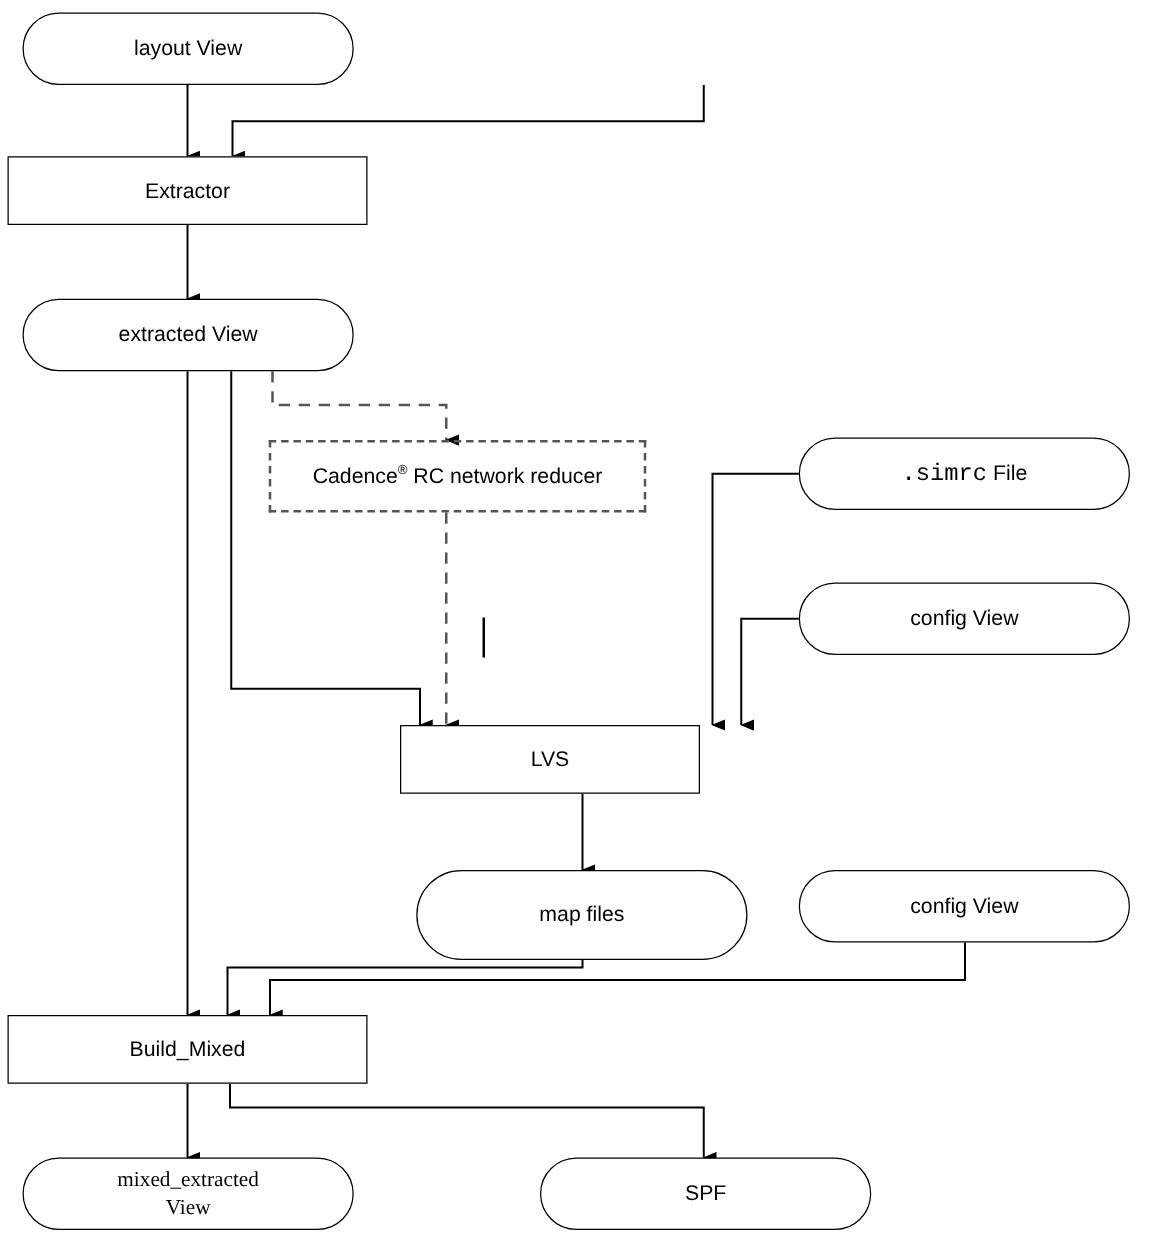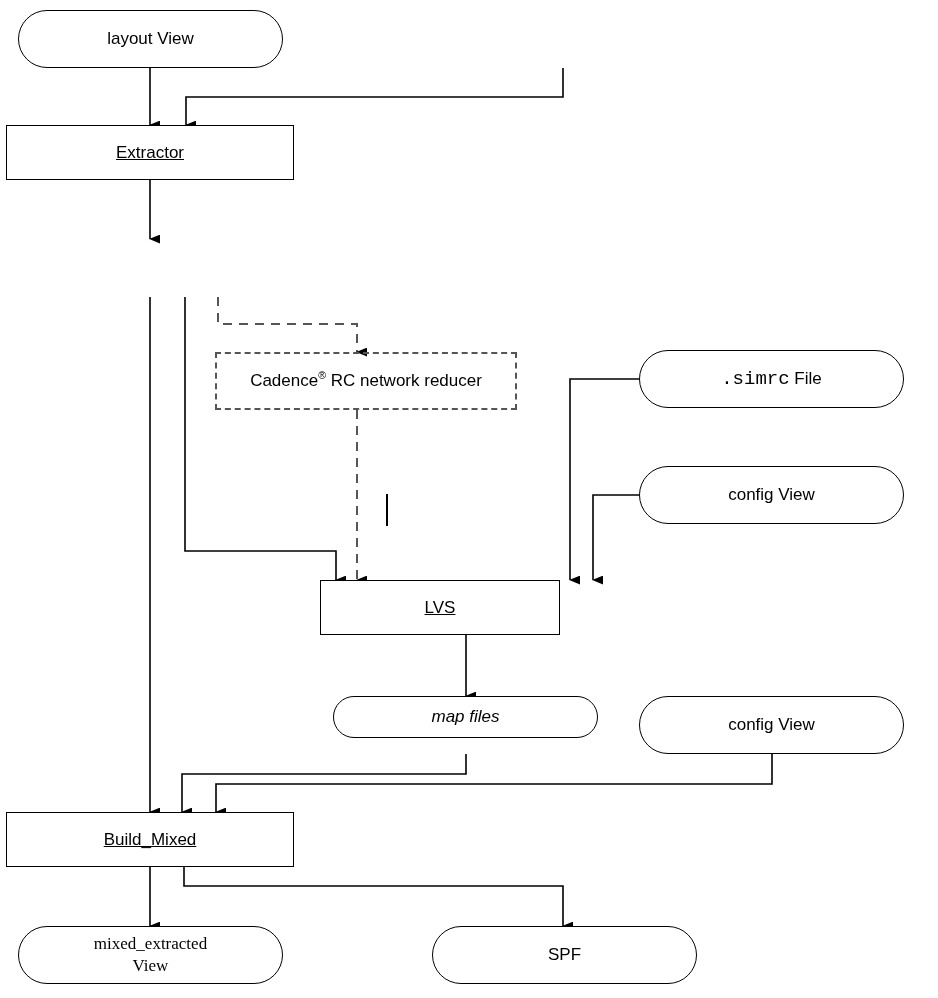--- a/index.html
+++ b/index.html
@@ -39,21 +39,20 @@
     background: #ffffff;
     z-index: 2;
   }
   .node.rounded {
     border: 1.3px solid #000000;
     border-radius: 999px;
   }
   .node.rect {
     border: 1.3px solid #000000;
     border-radius: 0;
-    text-decoration: underline;
   }
   .node.dashed {
     border: 2px dashed #555555;
     border-radius: 0;
     background: transparent;
   }
   .node .label {
     display: block;
     padding: 0 14px;
   }
@@ -124,38 +123,41 @@
 
   <div class="node rounded" style="left:18px; top:10px; width:265px; height:58px;">
     <span class="label">layout View</span>
   </div>
 
 
   <div class="node rect" style="left:6px; top:125px; width:288px; height:55px;">
     <span class="label">Extractor</span>
   </div>
 
+  <div class="node rounded" style="left:18px; top:239px; width:265px; height:58px;">
+    <span class="label">extracted View</span>
+  </div>
 
   <div class="node dashed" style="left:215px; top:352px; width:302px; height:58px;">
     <span class="label">Cadence<sup>®</sup> RC network reducer</span>
   </div>
 
   <div class="node rounded" style="left:639px; top:350px; width:265px; height:58px;">
     <span class="label"><span class="mono">.simrc</span> File</span>
   </div>
 
   <div class="node rounded" style="left:639px; top:466px; width:265px; height:58px;">
     <span class="label">config View</span>
   </div>
 
   <div class="node rect" style="left:320px; top:580px; width:240px; height:55px;">
     <span class="label">LVS</span>
   </div>
 
-  <div class="node rounded" style="left:333px; top:696px; width:265px; height:42px;font-style:italic;">
+  <div class="node rounded" style="left:333px; top:696px; width:265px; height:72px;">
     <span class="label">map files</span>
   </div>
 
   <div class="node rounded" style="left:639px; top:696px; width:265px; height:58px;">
     <span class="label">config View</span>
   </div>
 
   <div class="node rect" style="left:6px; top:812px; width:288px; height:55px;align-items:center;">
     <span class="label">Build_Mixed</span>
   </div>

